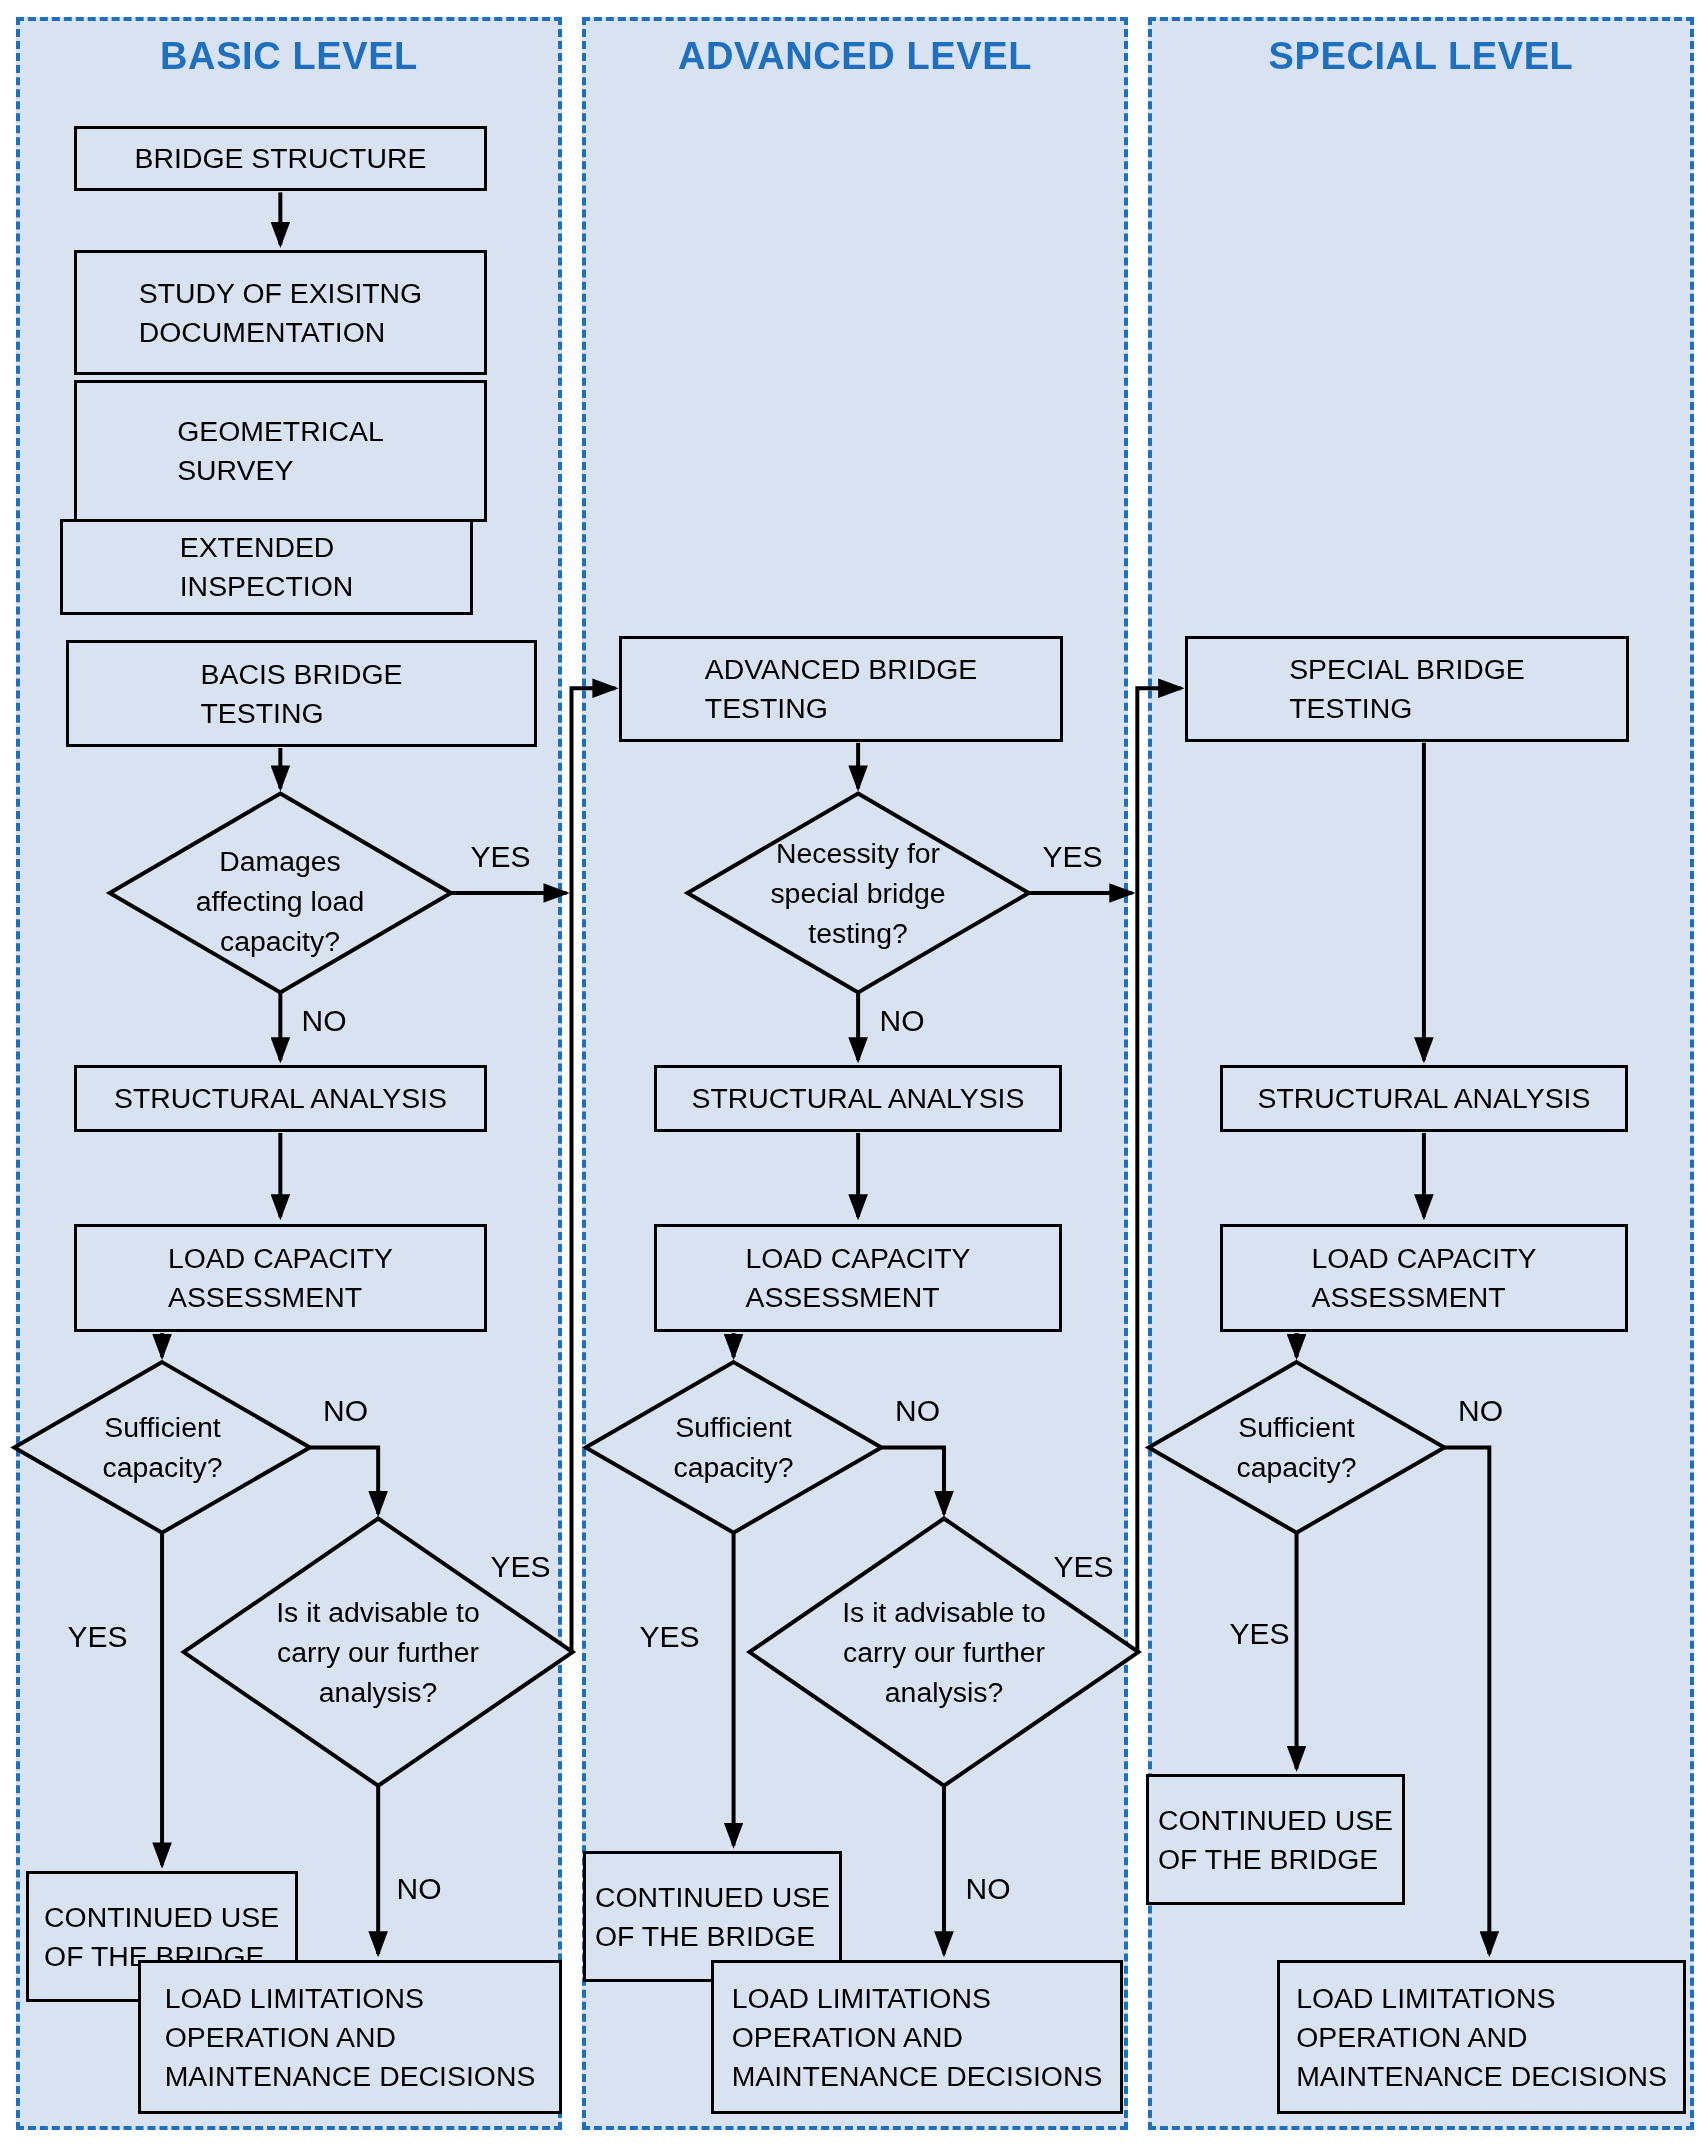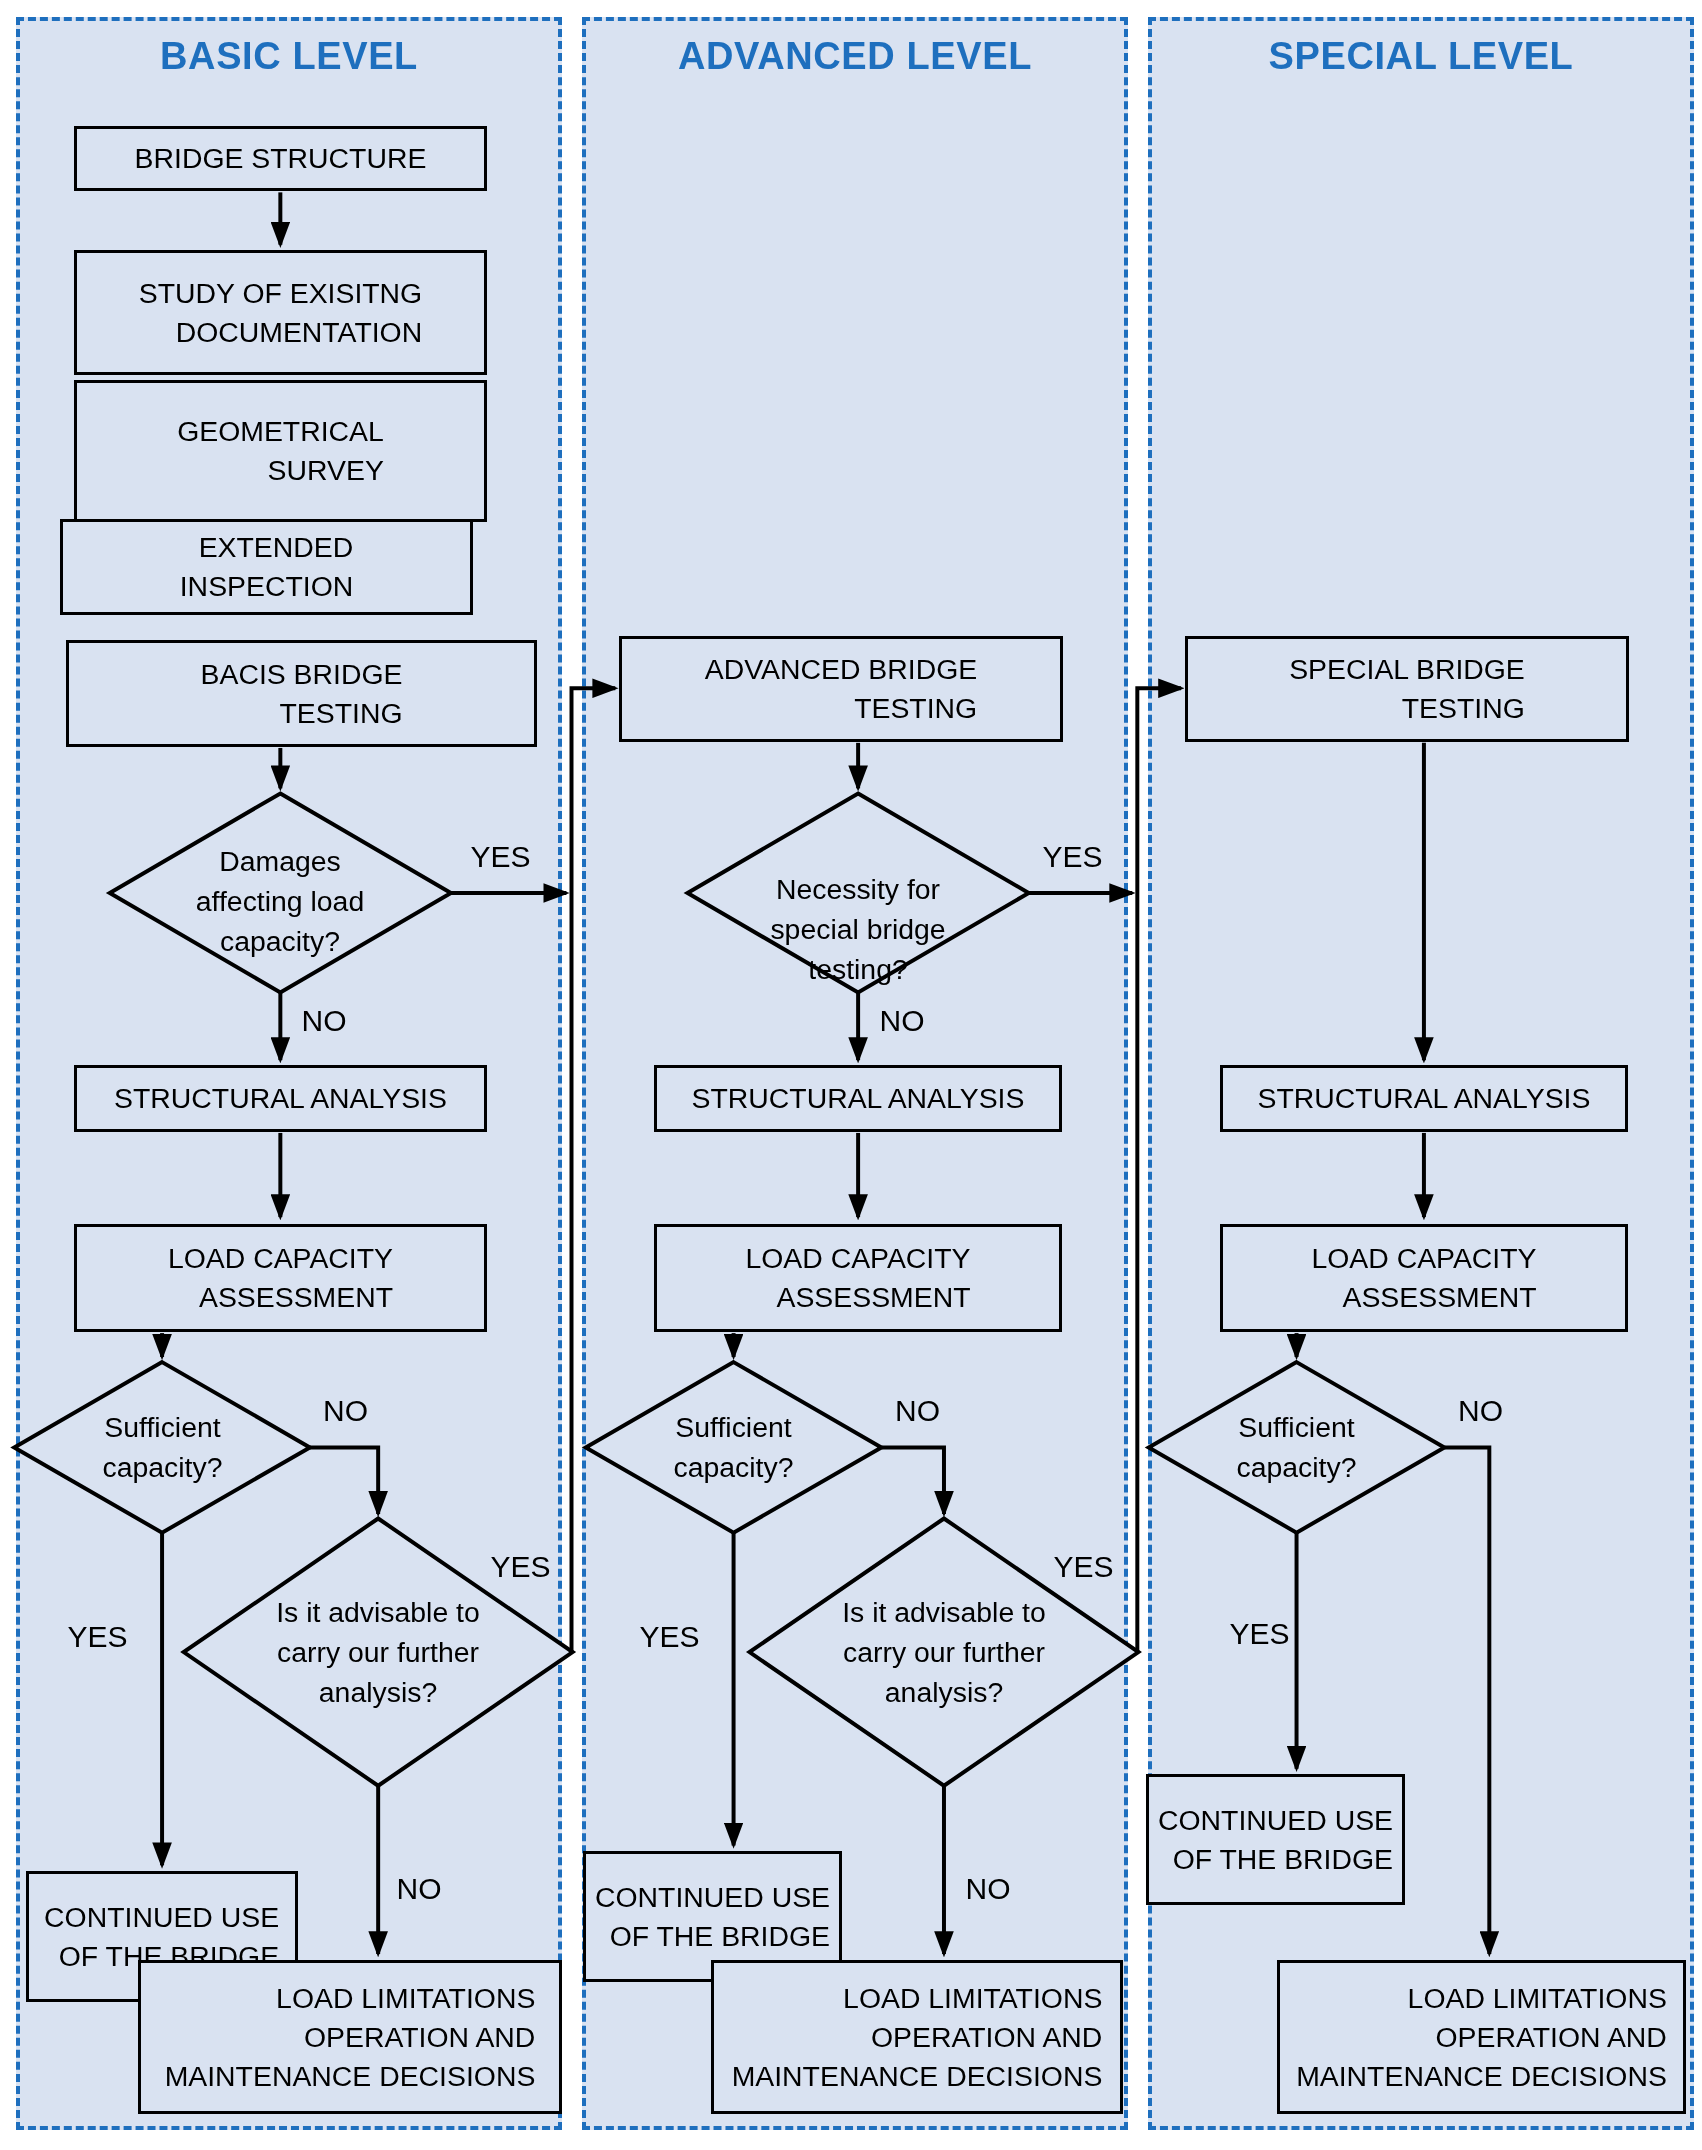--- a/index.html
+++ b/index.html
@@ -3,21 +3,21 @@
 <meta charset="utf-8">
 <style>
   html,body{margin:0;padding:0;background:#ffffff;}
   #canvas{position:relative;width:1702px;height:2151px;background:#ffffff;overflow:hidden;
           font-family:"Liberation Sans",sans-serif;color:#000;}
   .panel{position:absolute;top:17px;width:546px;height:2113px;background:#d9e2f1;
          border:4px dashed #1e6fbe;box-sizing:border-box;}
   .title{position:absolute;top:35px;width:546px;height:51px;font-size:38px;font-weight:bold;
          color:#1e6fbe;text-align:center;letter-spacing:0.6px;}
   .box{position:absolute;background:#d9e2f1;border:3.4px solid #000;box-sizing:border-box;
-       display:flex;align-items:center;justify-content:center;text-align:right;
+       display:flex;align-items:center;justify-content:center;text-align:left;
        font-size:28.4px;line-height:39px;white-space:pre-line;}
   .dtext{position:absolute;display:flex;align-items:center;justify-content:center;
          text-align:center;font-size:28.4px;line-height:40px;white-space:pre-line;}
   .lbl{position:absolute;font-size:30px;text-align:center;white-space:nowrap;}
   #flow{position:absolute;left:0;top:0;pointer-events:none;}
   #flow polyline, #flow line{fill:none;stroke:#000;stroke-width:7;}
   #flow polygon.diamond{fill:#d9e2f1;stroke:#000;stroke-width:7;}
 </style>
 </head>
 <body>
@@ -112,21 +112,21 @@
     <polyline points="2540,2545 2619,2545 2619,3436" marker-end="url(#arrow)"></polyline>
     <polyline points="2280,2695 2280,3110" marker-end="url(#arrow)"></polyline>
 
     <polyline points="1005,2905 1005,1210 1082,1210" marker-end="url(#arrow)"></polyline>
     <polyline points="2000,2905 2000,1210 2077,1210" marker-end="url(#arrow)"></polyline>
   </svg>
 
   <div class="dtext" style="left:132px;top:821px;width:296px;height:159px">Damages
 affecting load
 capacity?</div>
-  <div class="dtext" style="left:710px;top:849px;width:296px;height:159px">Necessity for
+  <div class="dtext" style="left:710px;top:813px;width:296px;height:159px">Necessity for
 special bridge
 testing?</div>
   <div class="dtext" style="left:43px;top:1379px;width:239px;height:136px">Sufficient
 capacity?</div>
   <div class="dtext" style="left:614px;top:1379px;width:239px;height:136px">Sufficient
 capacity?</div>
   <div class="dtext" style="left:1177px;top:1379px;width:239px;height:136px">Sufficient
 capacity?</div>
   <div class="dtext" style="left:219px;top:1572px;width:318px;height:159px">Is it advisable to
 carry our further

